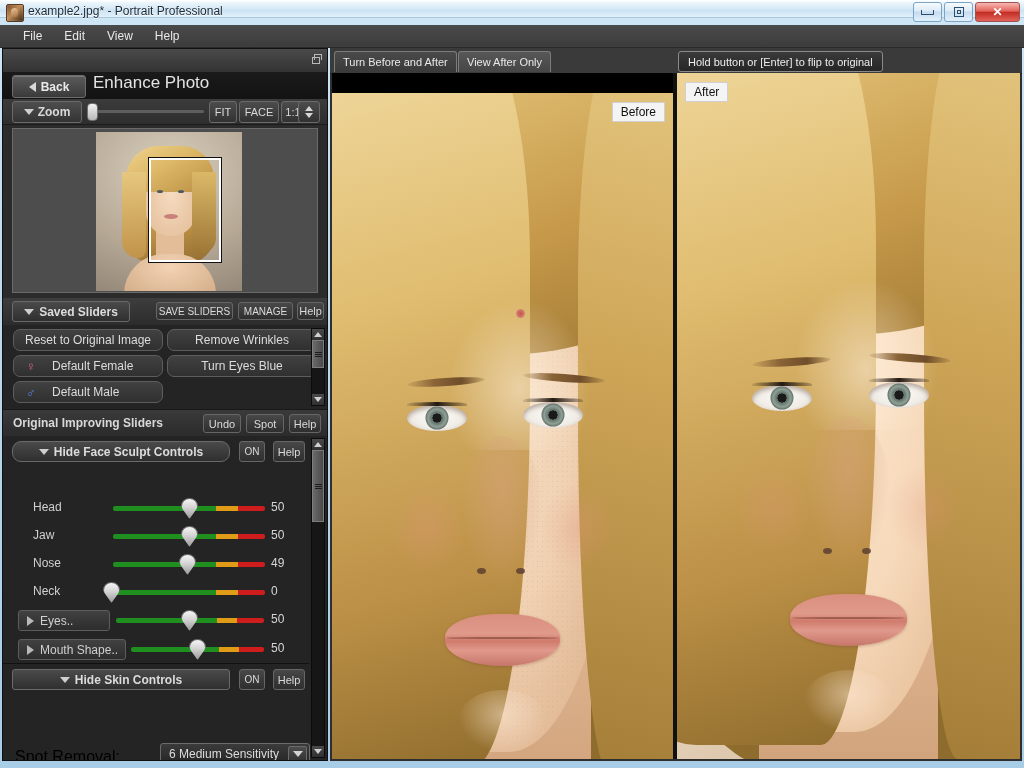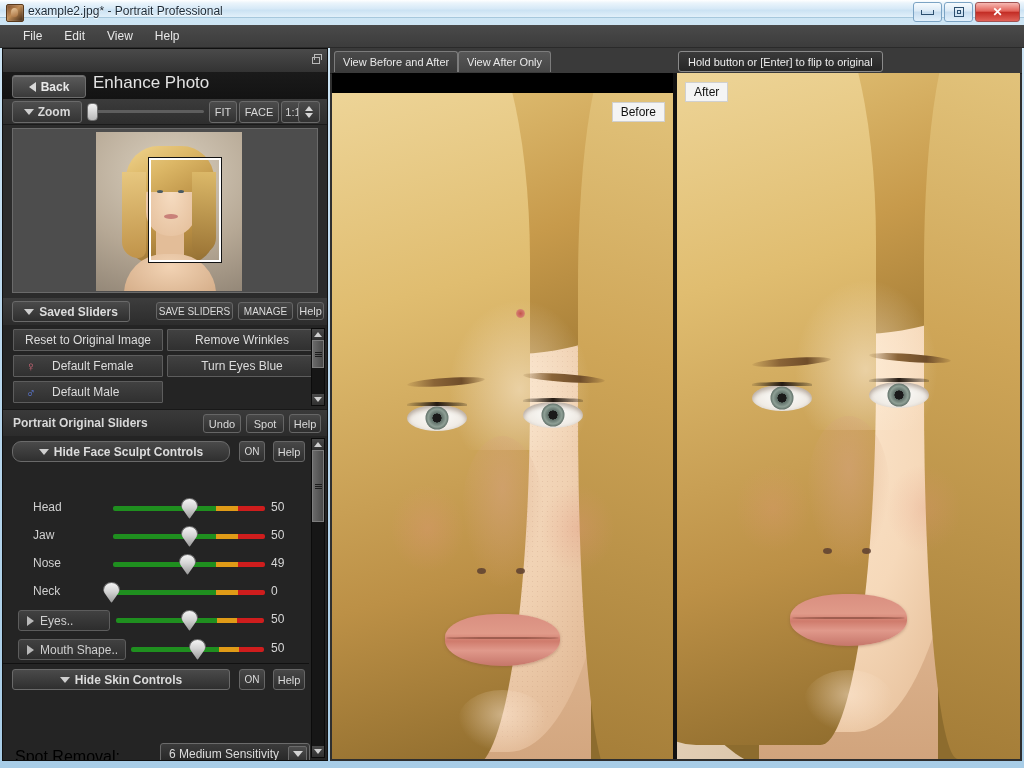--- a/index.html
+++ b/index.html
@@ -104,21 +104,21 @@
 
   
   .secbar{position:absolute;height:22px;background:linear-gradient(to bottom,#3d3d3d,#2c2c2c);
     border-bottom:1px solid #151515;}
   .secbtn{border-radius:3px;background:linear-gradient(to bottom,#4a4a4a,#2f2f2f);
     border:1px solid #6a6a6a;color:#dcdcdc;font-weight:bold;font-size:12px;
     display:flex;align-items:center;justify-content:center;gap:5px;box-sizing:border-box;}
   .secbtn .dtri{width:0;height:0;border-left:5px solid transparent;border-right:5px solid transparent;border-top:6px solid #cfcfcf;}
   .smallbtn{border-radius:3px;background:linear-gradient(to bottom,#484848,#2e2e2e);
     border:1px solid #666;color:#dadada;font-size:10px;display:flex;align-items:center;justify-content:center;box-sizing:border-box;}
-  .presetbtn{border-radius:1px;background:linear-gradient(to bottom,#414141,#303030);
+  .presetbtn{border-radius:7px;background:linear-gradient(to bottom,#414141,#303030);
     border:1px solid #5d5d5d;color:#dcdcdc;font-size:12px;
     display:flex;align-items:center;justify-content:center;box-sizing:border-box;position:relative;}
   .gsym{position:absolute;left:12px;font-size:13px;font-weight:bold;}
   .gfem{color:#e06b7e;} .gmal{color:#5b79d8;}
 
   .vscroll{position:absolute;width:14px;background:#161616;border:1px solid #0b0b0b;box-sizing:border-box;}
   .vscroll .arrU,.vscroll .arrD{position:absolute;left:0;width:12px;height:11px;
     background:linear-gradient(to bottom,#4a4a4a,#303030);display:flex;align-items:center;justify-content:center;}
   .vscroll .arrU{top:0;} .vscroll .arrD{bottom:0;}
   .vscroll .au{width:0;height:0;border-left:4px solid transparent;border-right:4px solid transparent;border-bottom:5px solid #cfcfcf;}
@@ -338,21 +338,21 @@
         <div class="thumb" style="top:11px;height:28px;">
             <span class="grip"></span>
           </div>
         <div class="arrD">
             <span class="ad"></span>
           </div>
       </div>
     </div>
 
     <div class="pisbar" style="top:360px;">
-      <div class="pistext">Portrait Original Sliders</div>
+      <div class="pistext">Original Improving Sliders</div>
       <div class="smallbtn" style="position:absolute;left:200px;top:4px;width:38px;height:19px;font-size:11px;">Undo</div>
       <div class="smallbtn" style="position:absolute;left:243px;top:4px;width:38px;height:19px;font-size:11px;">Spot</div>
       <div class="smallbtn" style="position:absolute;left:286px;top:4px;width:32px;height:19px;font-size:11px;">Help</div>
     </div>
 
     <div style="position:absolute;left:0;top:387px;width:100%;height:324px;background:#242424;">
 
       <div style="position:absolute;left:9px;top:5px;width:218px;height:21px;border-radius:9px;" class="secbtn">
         <span class="dtri"></span>
         <span>Hide Face Sculpt Controls</span>
@@ -458,21 +458,21 @@
           </div>
         <div class="arrD">
             <span class="ad"></span>
           </div>
       </div>
     </div>
   </div>
 
   <div class="rightpanel">
     <div class="tabsrow">
-      <div class="tab inactive" style="left:4px;">View Before and After</div>
+      <div class="tab inactive" style="left:4px;">Turn Before and After</div>
       <div class="tab active" style="left:128px;">View After Only</div>
       <div class="flipbtn" style="left:348px;">Hold button or [Enter] to flip to original</div>
     </div>
 
     <div class="imgstage">
 
       <div class="pane before">
         <div class="face-scene">
           <div class="fs-hair-back" style="left:-24%;top:-26%;width:150%;height:128%;"></div>
           <div class="fs-neck" style="left:24%;top:74%;width:52%;height:30%;"></div>

